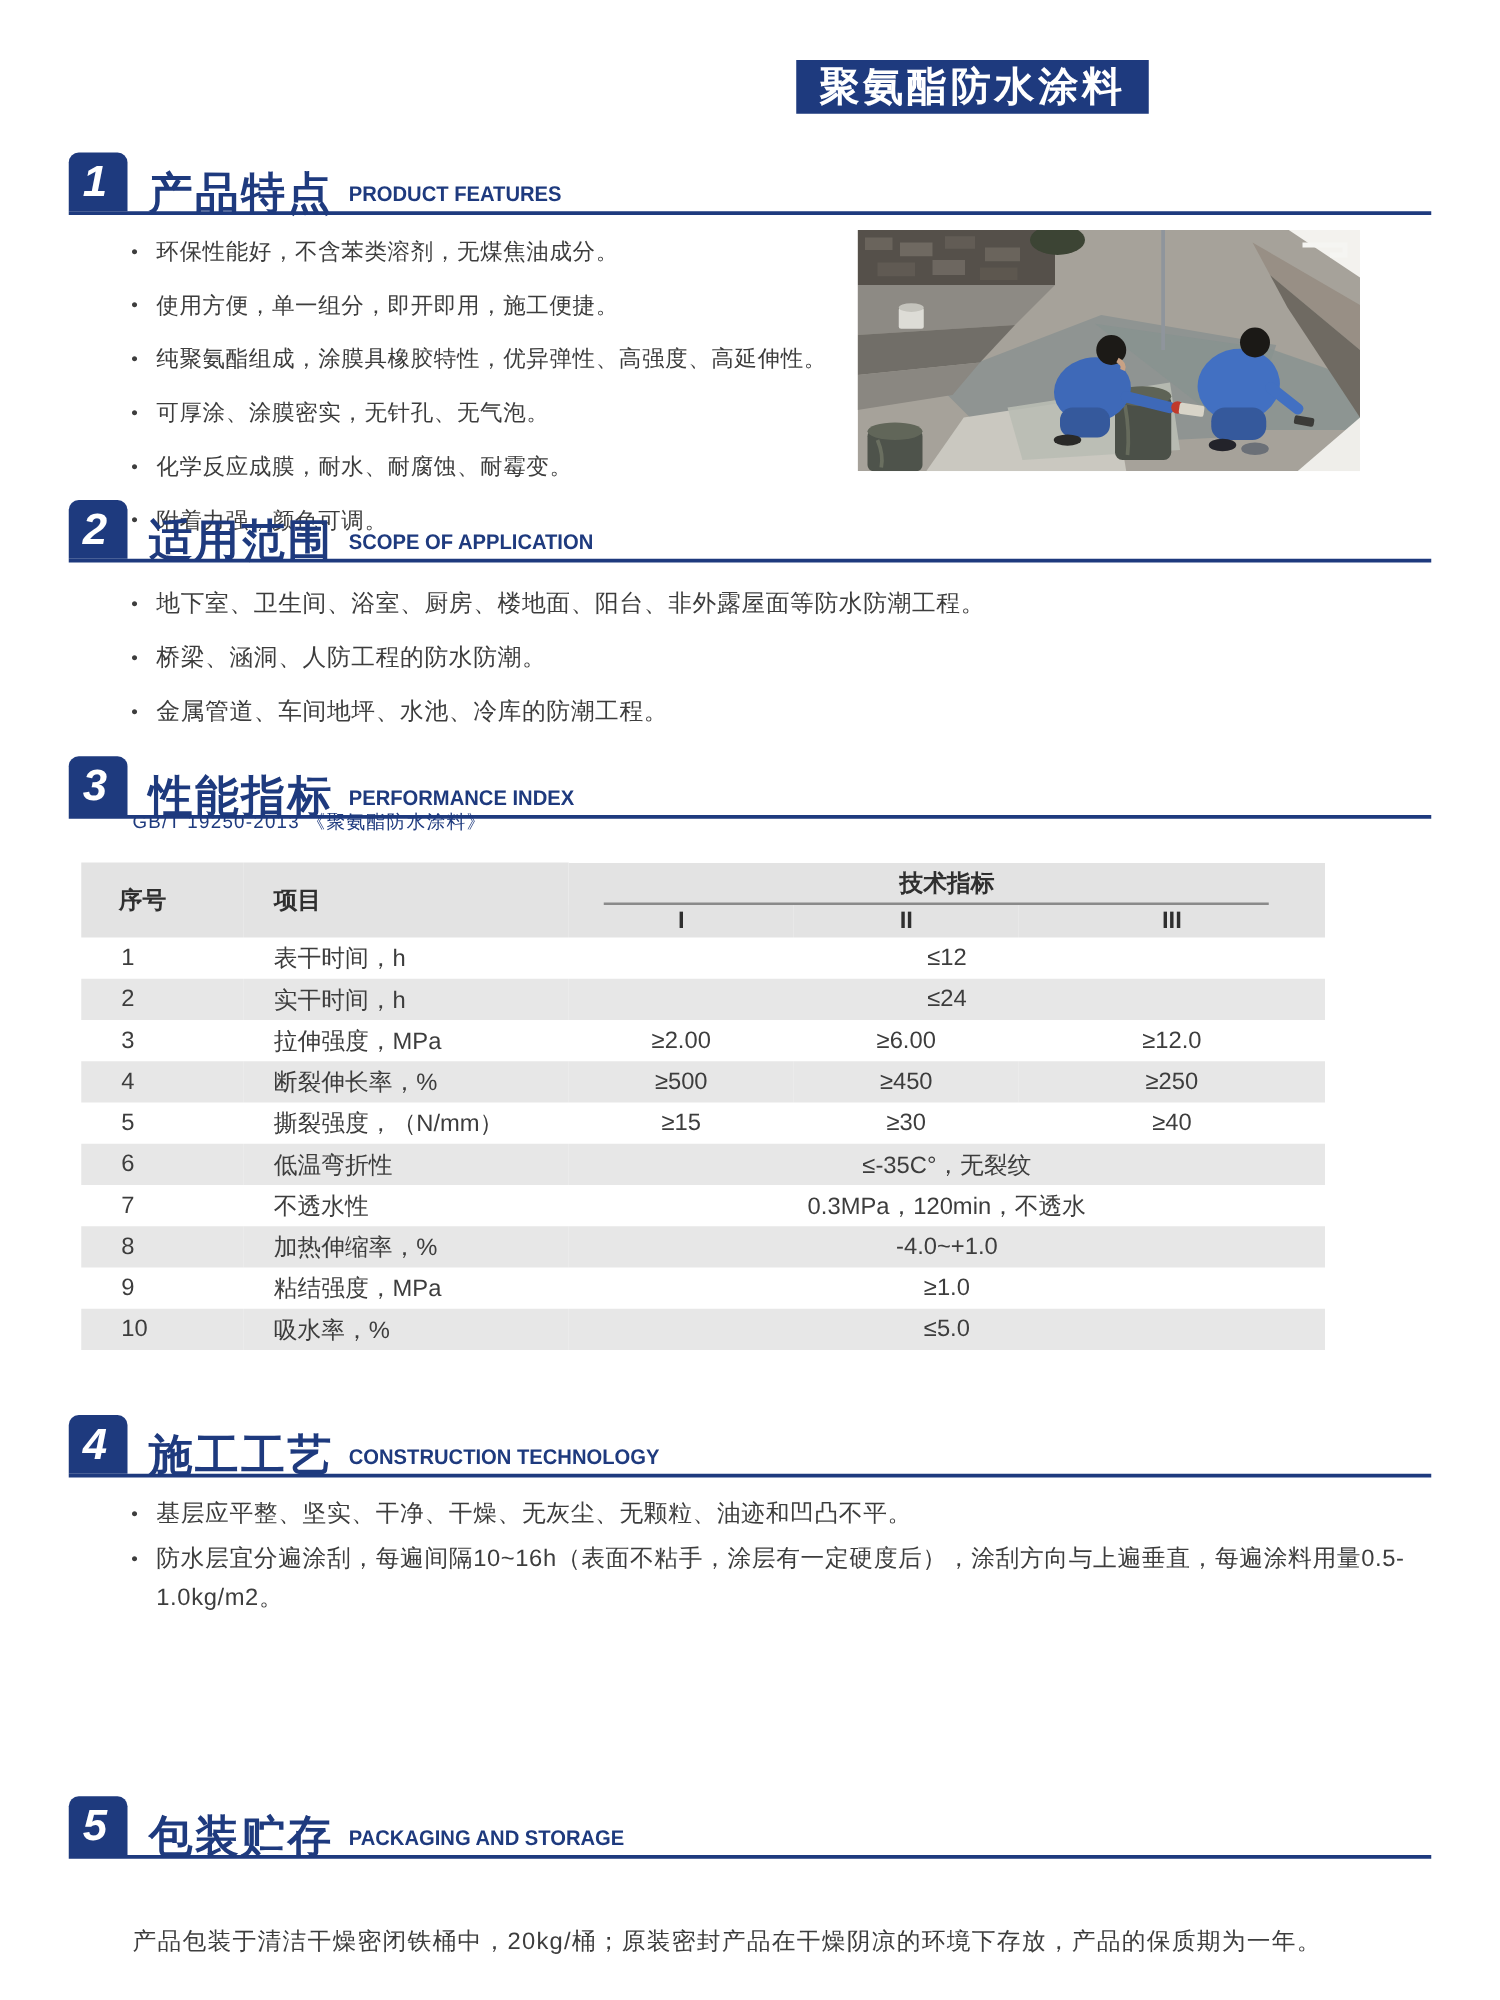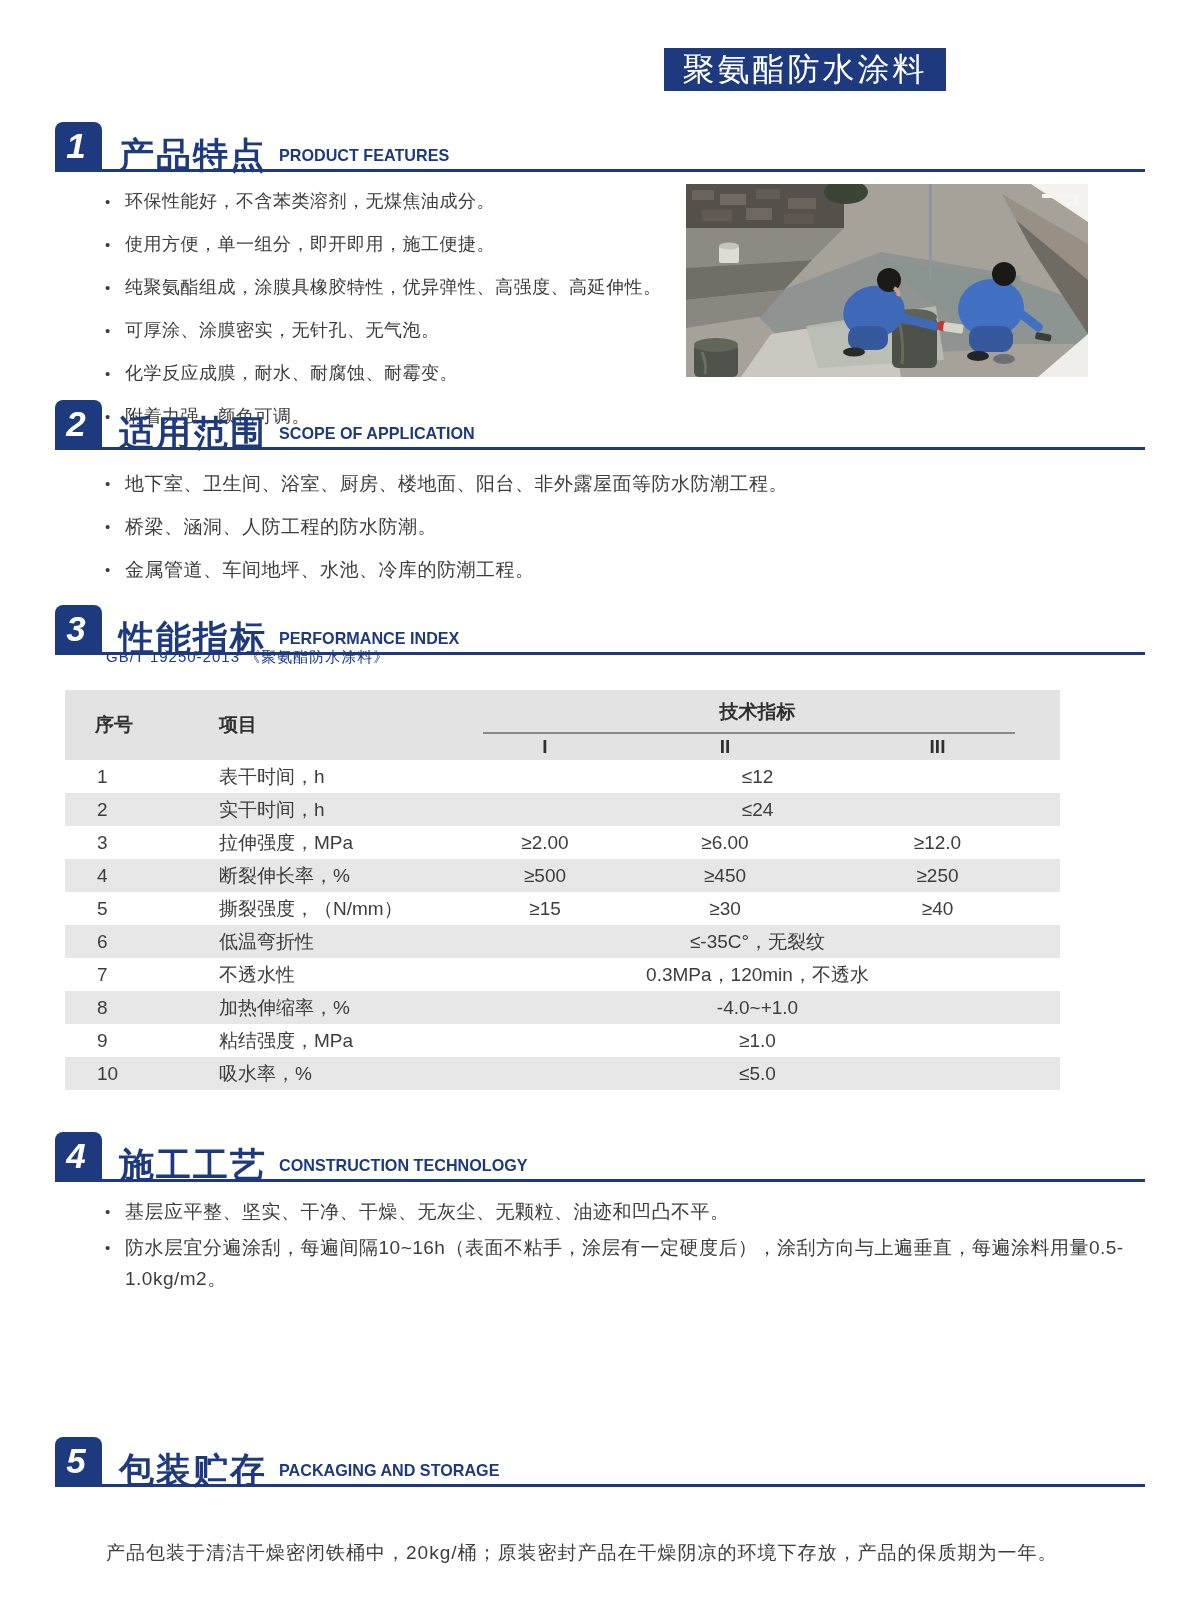--- a/index.html
+++ b/index.html
@@ -10,23 +10,23 @@
   }
   *{box-sizing:border-box;}
   html,body{margin:0;padding:0;}
   body{
     width:1200px;height:1600px;position:relative;background:#ffffff;
     font-family:"Liberation Sans","DejaVu Sans",sans-serif;color:var(--ink);
     overflow:hidden;
   }
   
   .banner{
-    position:absolute;left:664px;top:48px;width:282px;height:43px;
+    position:absolute;left:637px;top:48px;width:282px;height:43px;
     background:var(--navy);color:#fff;display:flex;align-items:center;justify-content:center;
-    font-size:32px;font-weight:normal;letter-spacing:3px;
+    font-size:32px;font-weight:bold;letter-spacing:3px;
   }
   
   .sec-header{
     position:absolute;left:55px;width:1090px;height:50px;
     border-bottom:3px solid var(--navy);
     display:flex;align-items:flex-end;
   }
   .sec-num{
     width:47px;height:47px;background:var(--navy);border-radius:8px 8px 0 0;
     color:#fff;font-style:italic;font-weight:bold;font-size:35px;
@@ -53,21 +53,21 @@
   
   .photo{position:absolute;left:686px;top:184px;width:402px;height:193px;overflow:hidden;}
   .photo svg{display:block;}
   
   .gbt{position:absolute;left:106px;top:648px;font-size:15px;font-weight:normal;color:var(--navy);letter-spacing:1px;}
   
   .spec-table{position:absolute;left:65px;top:690px;width:995px;border-collapse:collapse;font-size:19px;color:var(--ink);table-layout:fixed;}
   .spec-table th{font-weight:bold;background:var(--head-gray);color:#2f2f2f;}
   .spec-table .rh-no{text-align:left;padding-left:30px;font-size:19px;}
   .spec-table .rh-item{text-align:left;padding-left:24px;font-size:19px;font-family:Liberation Mono, monospace;}
-  .spec-table .rh-spec{text-align:center;height:44px;position:relative;font-size:19px;}
+  .spec-table .rh-spec{text-align:center;height:34px;position:relative;font-size:19px;}
   .spec-table .rh-spec::after{content:"";position:absolute;left:28px;right:45px;bottom:0;height:2px;background:#8a8a8a;}
   .spec-table .rh-col{height:26px;text-align:center;font-size:19px;}
   .spec-table td{height:33px;padding:0;}
   .spec-table .c-no{text-align:left;padding-left:32px;}
   .spec-table .c-item{text-align:left;padding-left:24px;}
   .spec-table .c-val{text-align:center;white-space:nowrap;}
   .spec-table tbody tr:nth-child(even){background:var(--row-gray);}
   
   .pack-text{position:absolute;left:106px;top:1540px;font-size:19px;letter-spacing:1px;color:var(--ink);white-space:nowrap;}
 </style>

